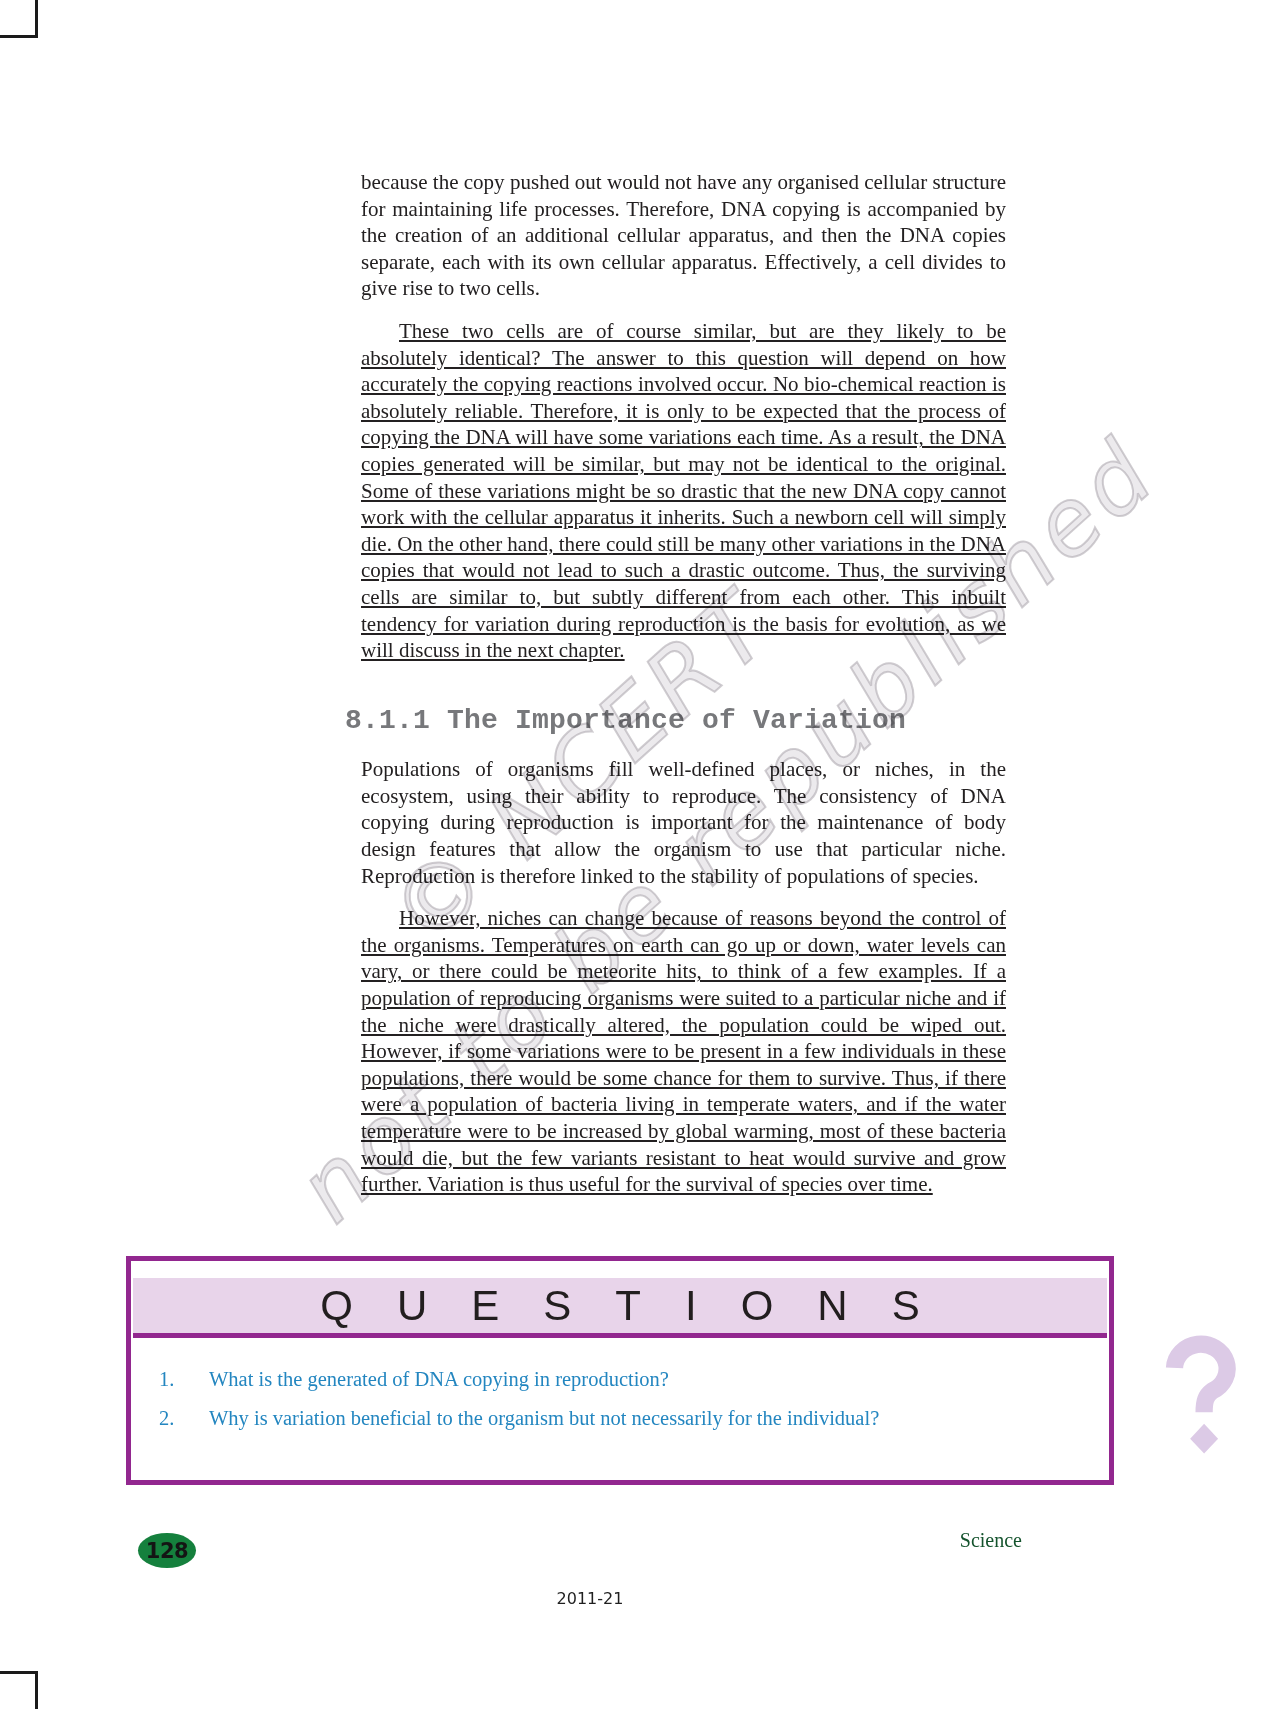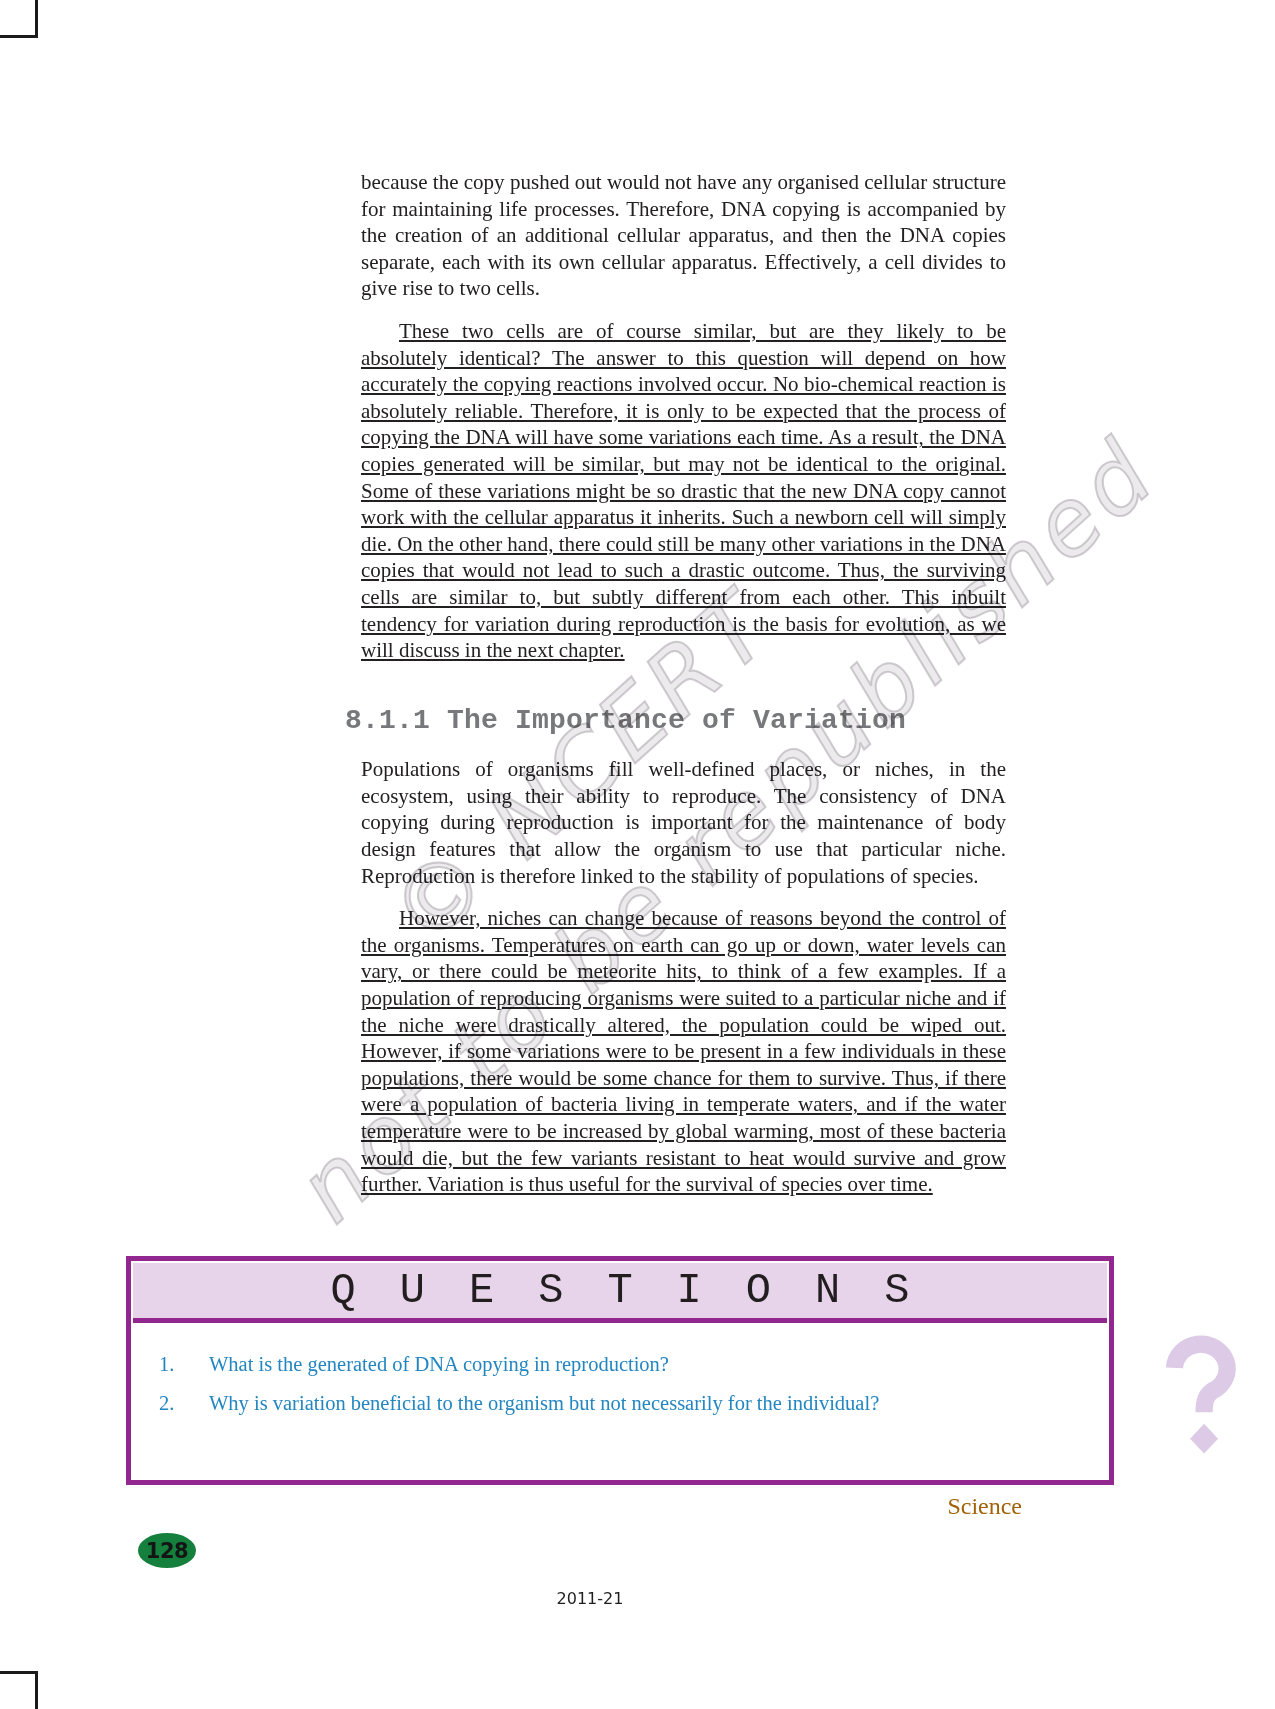--- a/index.html
+++ b/index.html
@@ -33,44 +33,44 @@
     color:#77787b;letter-spacing:0.2px;
     text-align:left;
   }
 
   
   .q-box{
     position:absolute;left:126px;top:1256px;width:988px;height:229px;
     border:5px solid #92278f;background:#ffffff;box-sizing:border-box;
   }
   .q-header{
-    margin:2px 2px 0 2px;height:55px;
+    margin:17px 2px 0 2px;height:55px;
     background:#e8d4ea;border-bottom:5px solid #92278f;
     display:flex;align-items:center;justify-content:center;
-    font-family:Liberation Mono, monospace;
+    font-family:Liberation Sans, sans-serif;
     font-size:42px;color:#221e1f;
     letter-spacing:44px;text-indent:44px;
   }
   .q-list{position:relative;padding:28px 120px 0 22px;}
   .q-item{display:flex;margin-bottom:13px;color:#2386c0;font-size:20.5px;line-height:26px;}
   .q-num{flex:0 0 56px;padding-left:6px;box-sizing:border-box;}
   .q-text{flex:1;text-align:justify;}
   .q-mark{position:absolute;right:38px;top:1327px;width:74px;height:146px;}
 
   
   .page-badge{
     position:absolute;left:138px;top:1533px;width:58px;height:35px;
     background:#15803d;border-radius:50%;
     display:flex;align-items:center;justify-content:center;
     font-family:"DejaVu Sans", sans-serif;font-weight:bold;font-size:21px;color:#141414;
     letter-spacing:-0.5px;
   }
   .footer-subject{
-    position:absolute;right:253px;top:1493px;
-    font-family:"Liberation Serif", serif;font-size:24px;color:#a16207;
+    position:absolute;right:253px;top:1529px;
+    font-family:"Liberation Serif", serif;font-size:20px;color:#14532d;
   }
   .footer-year{
     position:absolute;left:520px;top:1589px;width:140px;text-align:center;
     font-family:"DejaVu Sans", sans-serif;font-size:16px;color:#1f1f1f;
   }
 
   
   .watermark{
     position:absolute;left:140px;top:680px;width:980px;
     transform:rotate(-42deg);transform-origin:center center;

